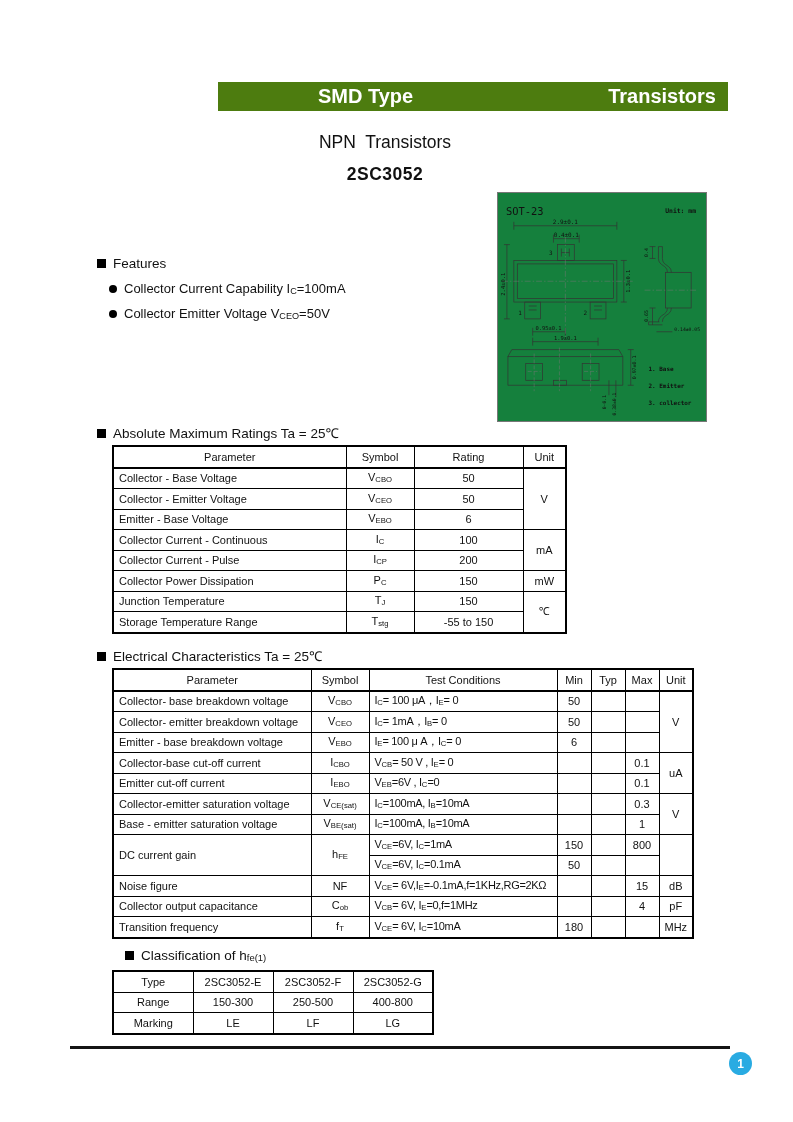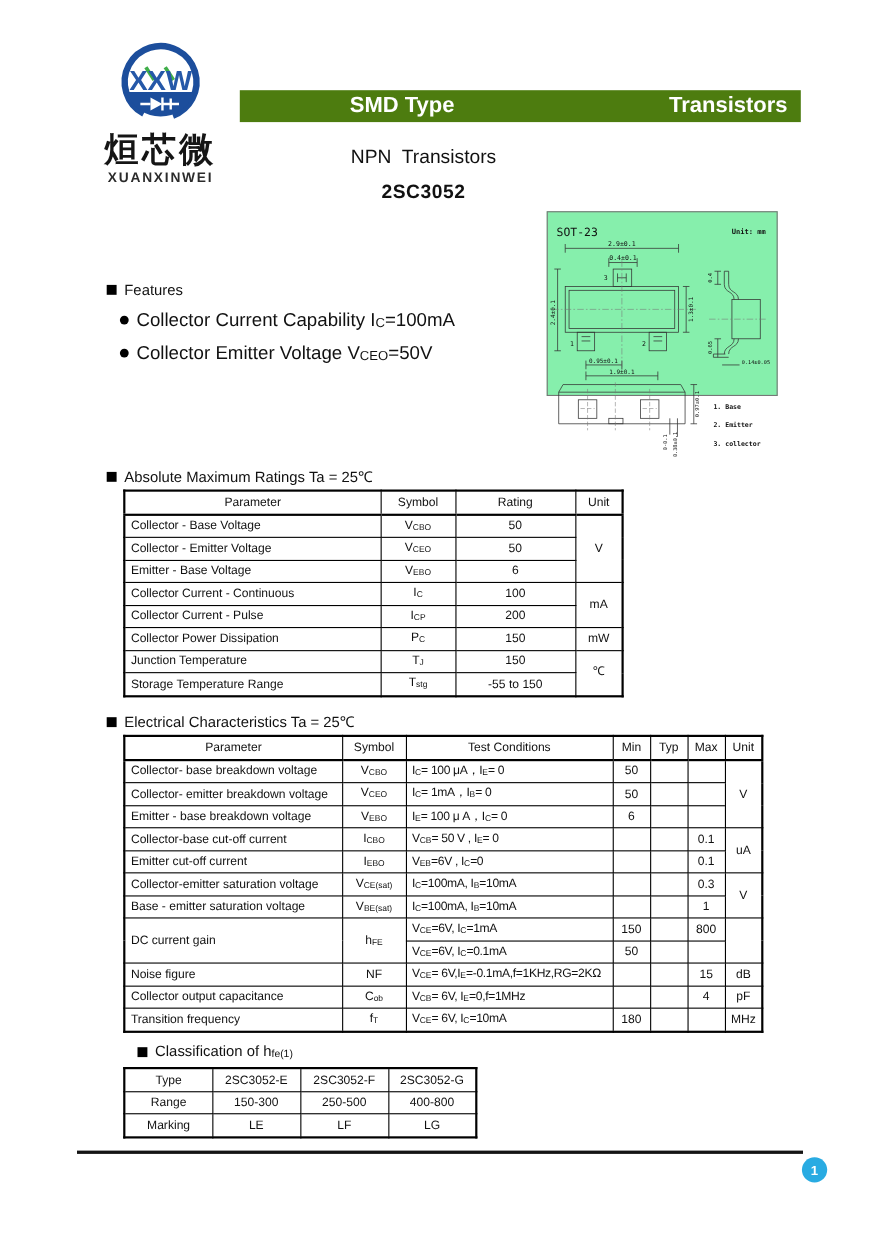--- a/index.html
+++ b/index.html
@@ -15,29 +15,29 @@
   .banner{position:absolute;left:218px;top:82px;width:510px;height:29px;display:flex;align-items:center;
           color:#fff;font-size:20px;font-weight:bold;}
   .banner .left{margin-left:100px;}
   .banner .right{margin-left:auto;margin-right:12px;}
   
   .doc-title{position:absolute;left:230px;top:132px;width:310px;text-align:center;
              font-size:17.5px;font-weight:normal;white-space:pre;}
   .part-number{position:absolute;left:230px;top:164px;width:310px;text-align:center;
                font-size:17.5px;font-weight:bold;letter-spacing:.5px;}
   
-  .package-figure{position:absolute;left:497px;top:192px;width:210px;height:168px;border:1px solid #777;
-                  background:#86efac;box-sizing:border-box;}
+  .package-figure{position:absolute;left:497px;top:192px;width:210px;height:230px;border:1px solid #777;
+                  background:#15803d;box-sizing:border-box;}
   .package-figure svg{display:block;}
   
   .section{position:absolute;font-size:13.5px;color:#111;display:flex;align-items:center;}
   .sq{display:inline-block;width:9px;height:9px;background:#000;margin-right:7px;}
   
   .features{position:absolute;left:97px;top:256px;}
-  .feature-item{display:flex;align-items:center;font-size:17px;margin-top:10px;color:#111;padding-left:12px;}
+  .feature-item{display:flex;align-items:center;font-size:13px;margin-top:10px;color:#111;padding-left:12px;}
   .dot{display:inline-block;width:8px;height:8px;border-radius:50%;background:#000;margin-right:7px;flex:none;}
   
   table.datatable{border-collapse:collapse;border:2px solid #000;table-layout:fixed;
                   font-size:11px;color:#111;background:#fff;padding-left:24px;}
   table.datatable th,table.datatable td{border:1.5px solid #000;padding:1px 5px;height:17.5px;
                   line-height:1.12;overflow:hidden;white-space:nowrap;}
   table.datatable th{font-weight:normal;text-align:center;border-bottom:2px solid #000;}
   td.ctr{text-align:center;padding:1px 2px;}
   td.lft{text-align:left;}
   td.cond{letter-spacing:-0.3px;padding:1px 4px;}
@@ -54,38 +54,20 @@
   .footer-url{position:absolute;left:240px;top:1054px;width:320px;text-align:center;font-size:12.5px;color:#111;}
   .page-badge{position:absolute;left:729px;top:1052px;width:23px;height:23px;border-radius:50%;
               color:#fff;font-size:12px;font-weight:bold;display:flex;align-items:center;justify-content:center;}
   .pkgtext{font-family:"DejaVu Sans Mono", monospace;}
 </style>
 </head>
 <body>
 
 <div class="page">
 
-  <div class="logo">
-    <svg width="84" height="82" viewBox="0 0 100 98">
-      <circle cx="50" cy="46" r="39" fill="#ffffff" stroke="#1C4E9C" stroke-width="7" stroke-dasharray="212 33" transform="rotate(118 50 46)"></circle>
-      <line x1="34" y1="30" x2="43" y2="44" stroke="#3FAE49" stroke-width="4"></line>
-      <line x1="55" y1="30" x2="64" y2="44" stroke="#3FAE49" stroke-width="4"></line>
-      <text x="50" y="55" text-anchor="middle" font-size="30" font-weight="bold" fill="#2558A8" font-family="Liberation Sans, sans-serif">XXW</text>
-      <path d="M13,57 A39 39 0 0 0 87,57 Z" fill="#1C4E9C"></path>
-      <g stroke="#ffffff" stroke-width="2.6">
-        <line x1="28" y1="70" x2="39" y2="70"></line>
-        <polygon points="39,63 39,77 52,70" fill="#ffffff" stroke="none"></polygon>
-        <line x1="52" y1="63" x2="52" y2="77"></line>
-        <line x1="52" y1="70" x2="70" y2="70"></line>
-        <line x1="61" y1="64" x2="61" y2="76"></line>
-      </g>
-    </svg>
-    <div class="logo-cn">烜芯微</div>
-    <div class="logo-en">XUANXINWEI</div>
-  </div>
 
   <div class="banner" style="background: #4d7c0f; justify-content: flex-end;">
     <span class="left">SMD Type</span>
     <span class="right">Transistors</span>
   </div>
 
   <div class="doc-title">NPN  Transistors</div>
   <div class="part-number">2SC3052</div>
 
   <div class="package-figure">

